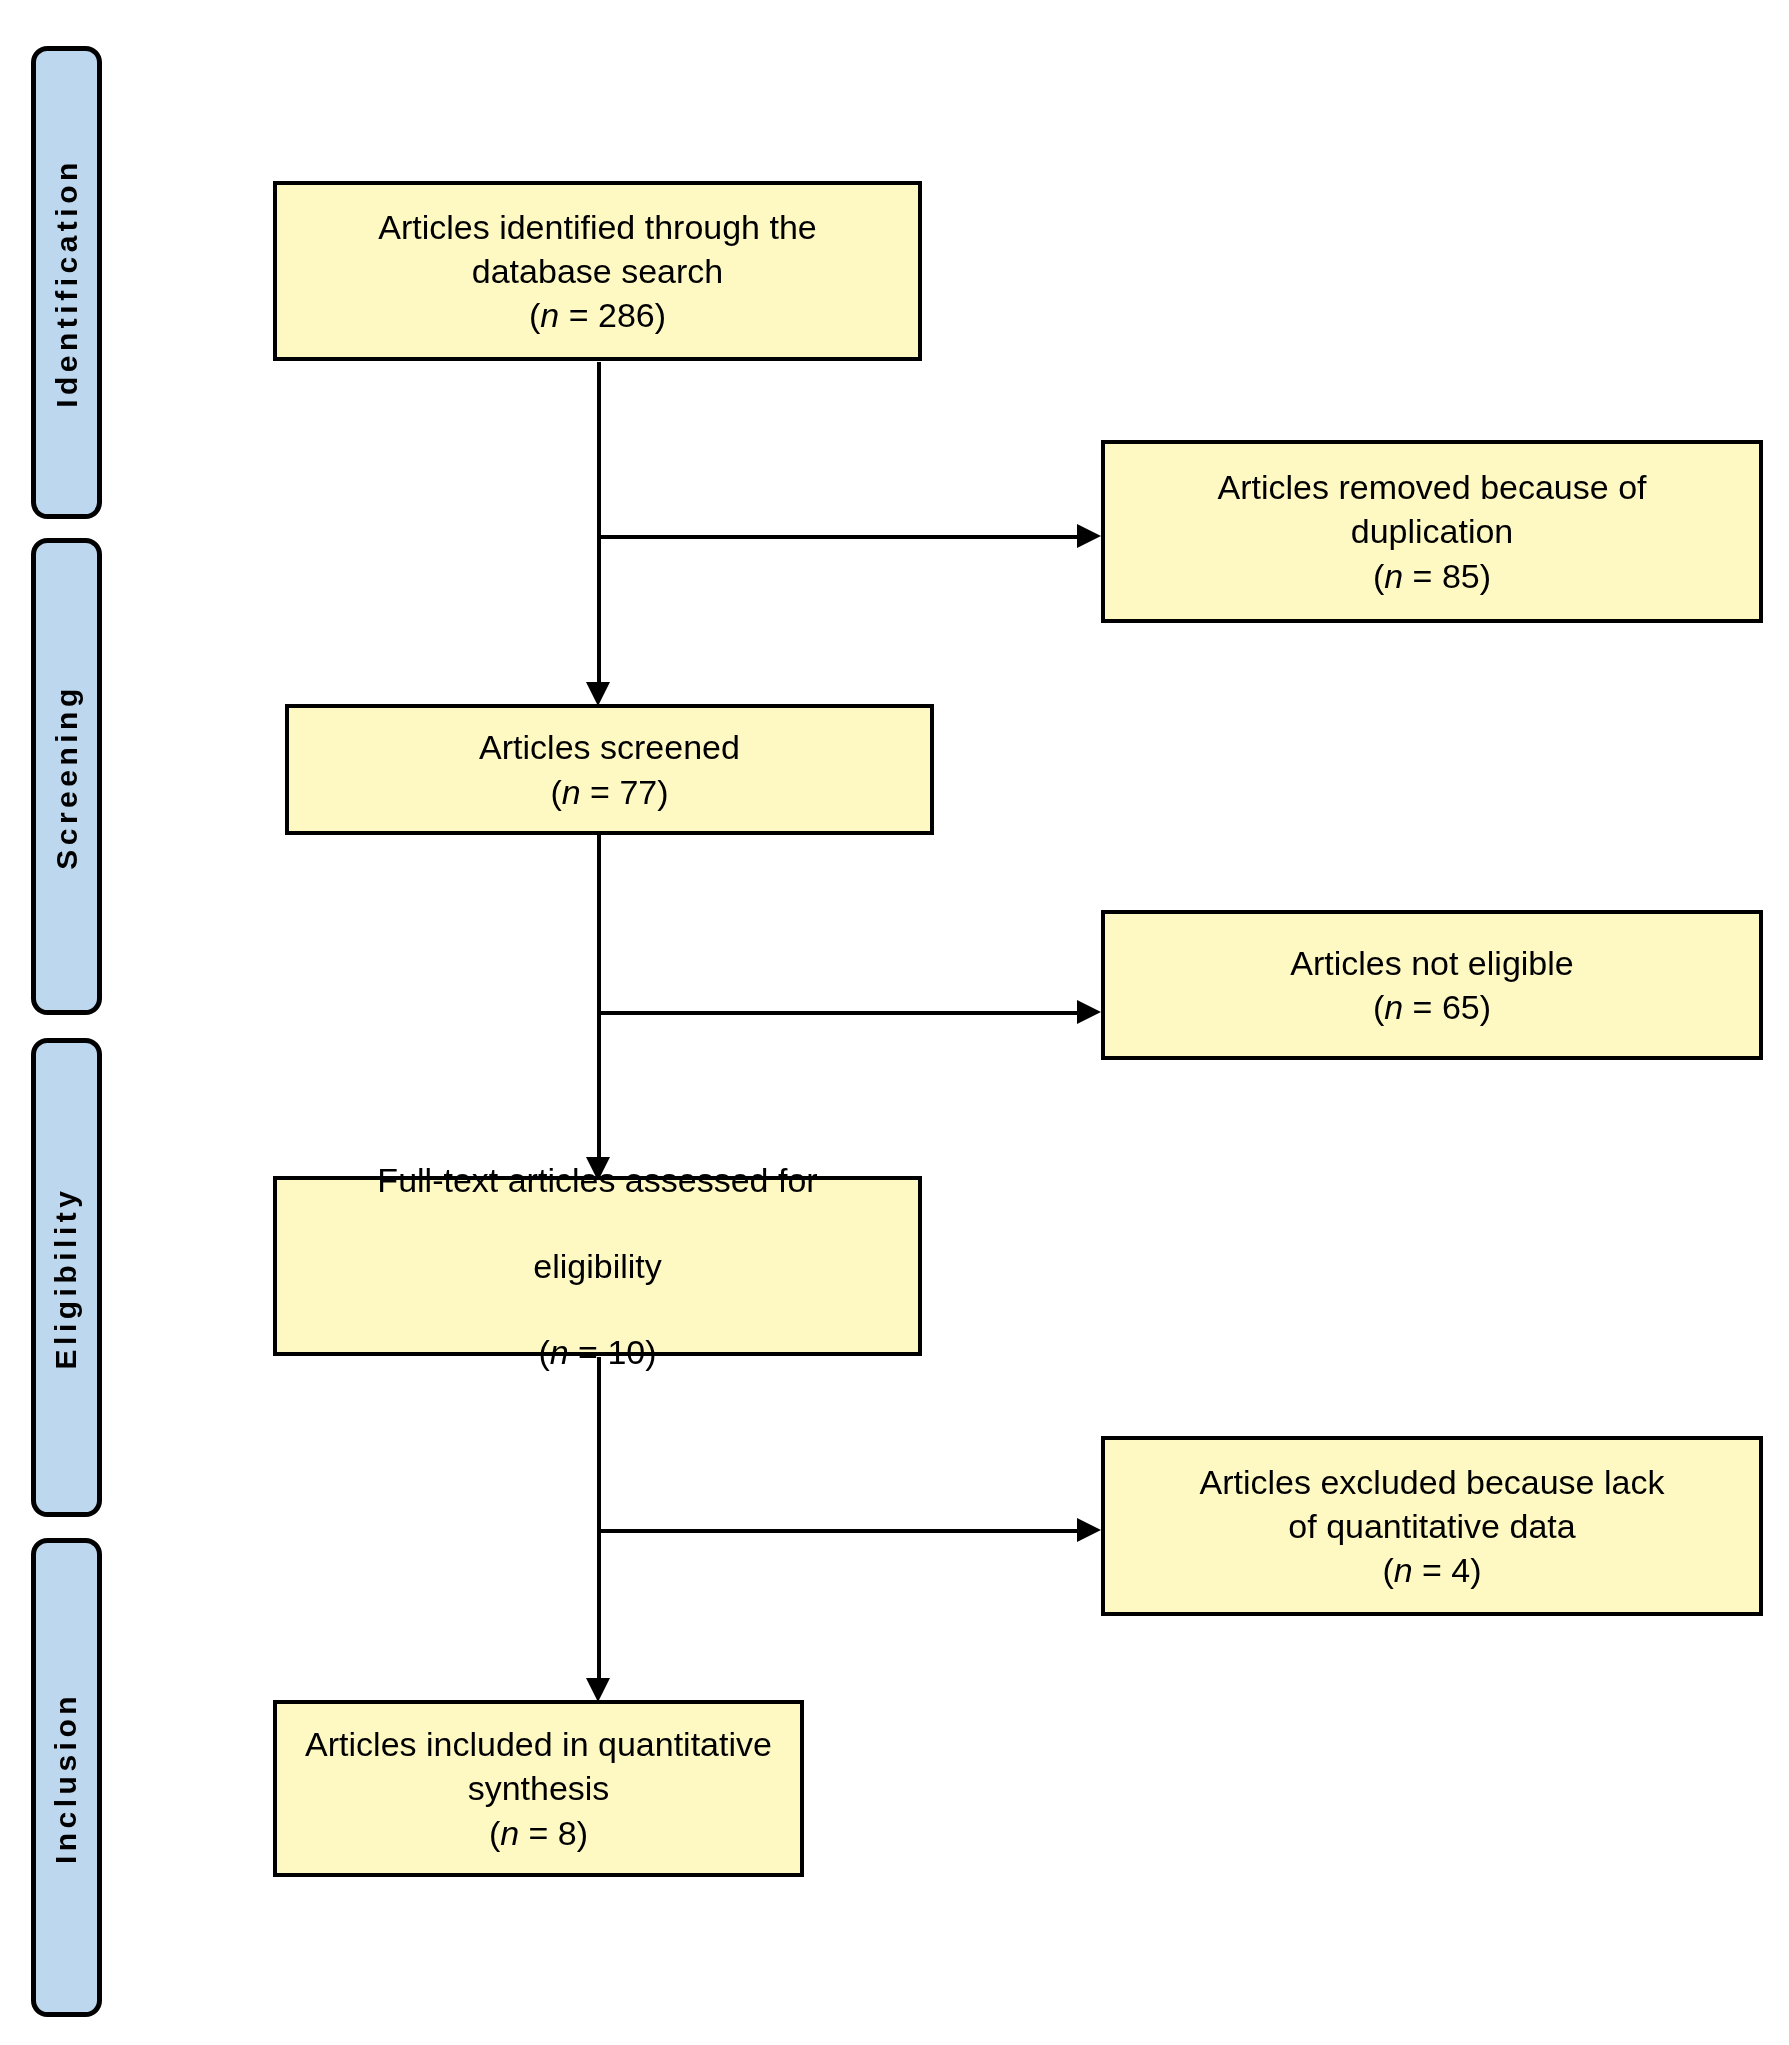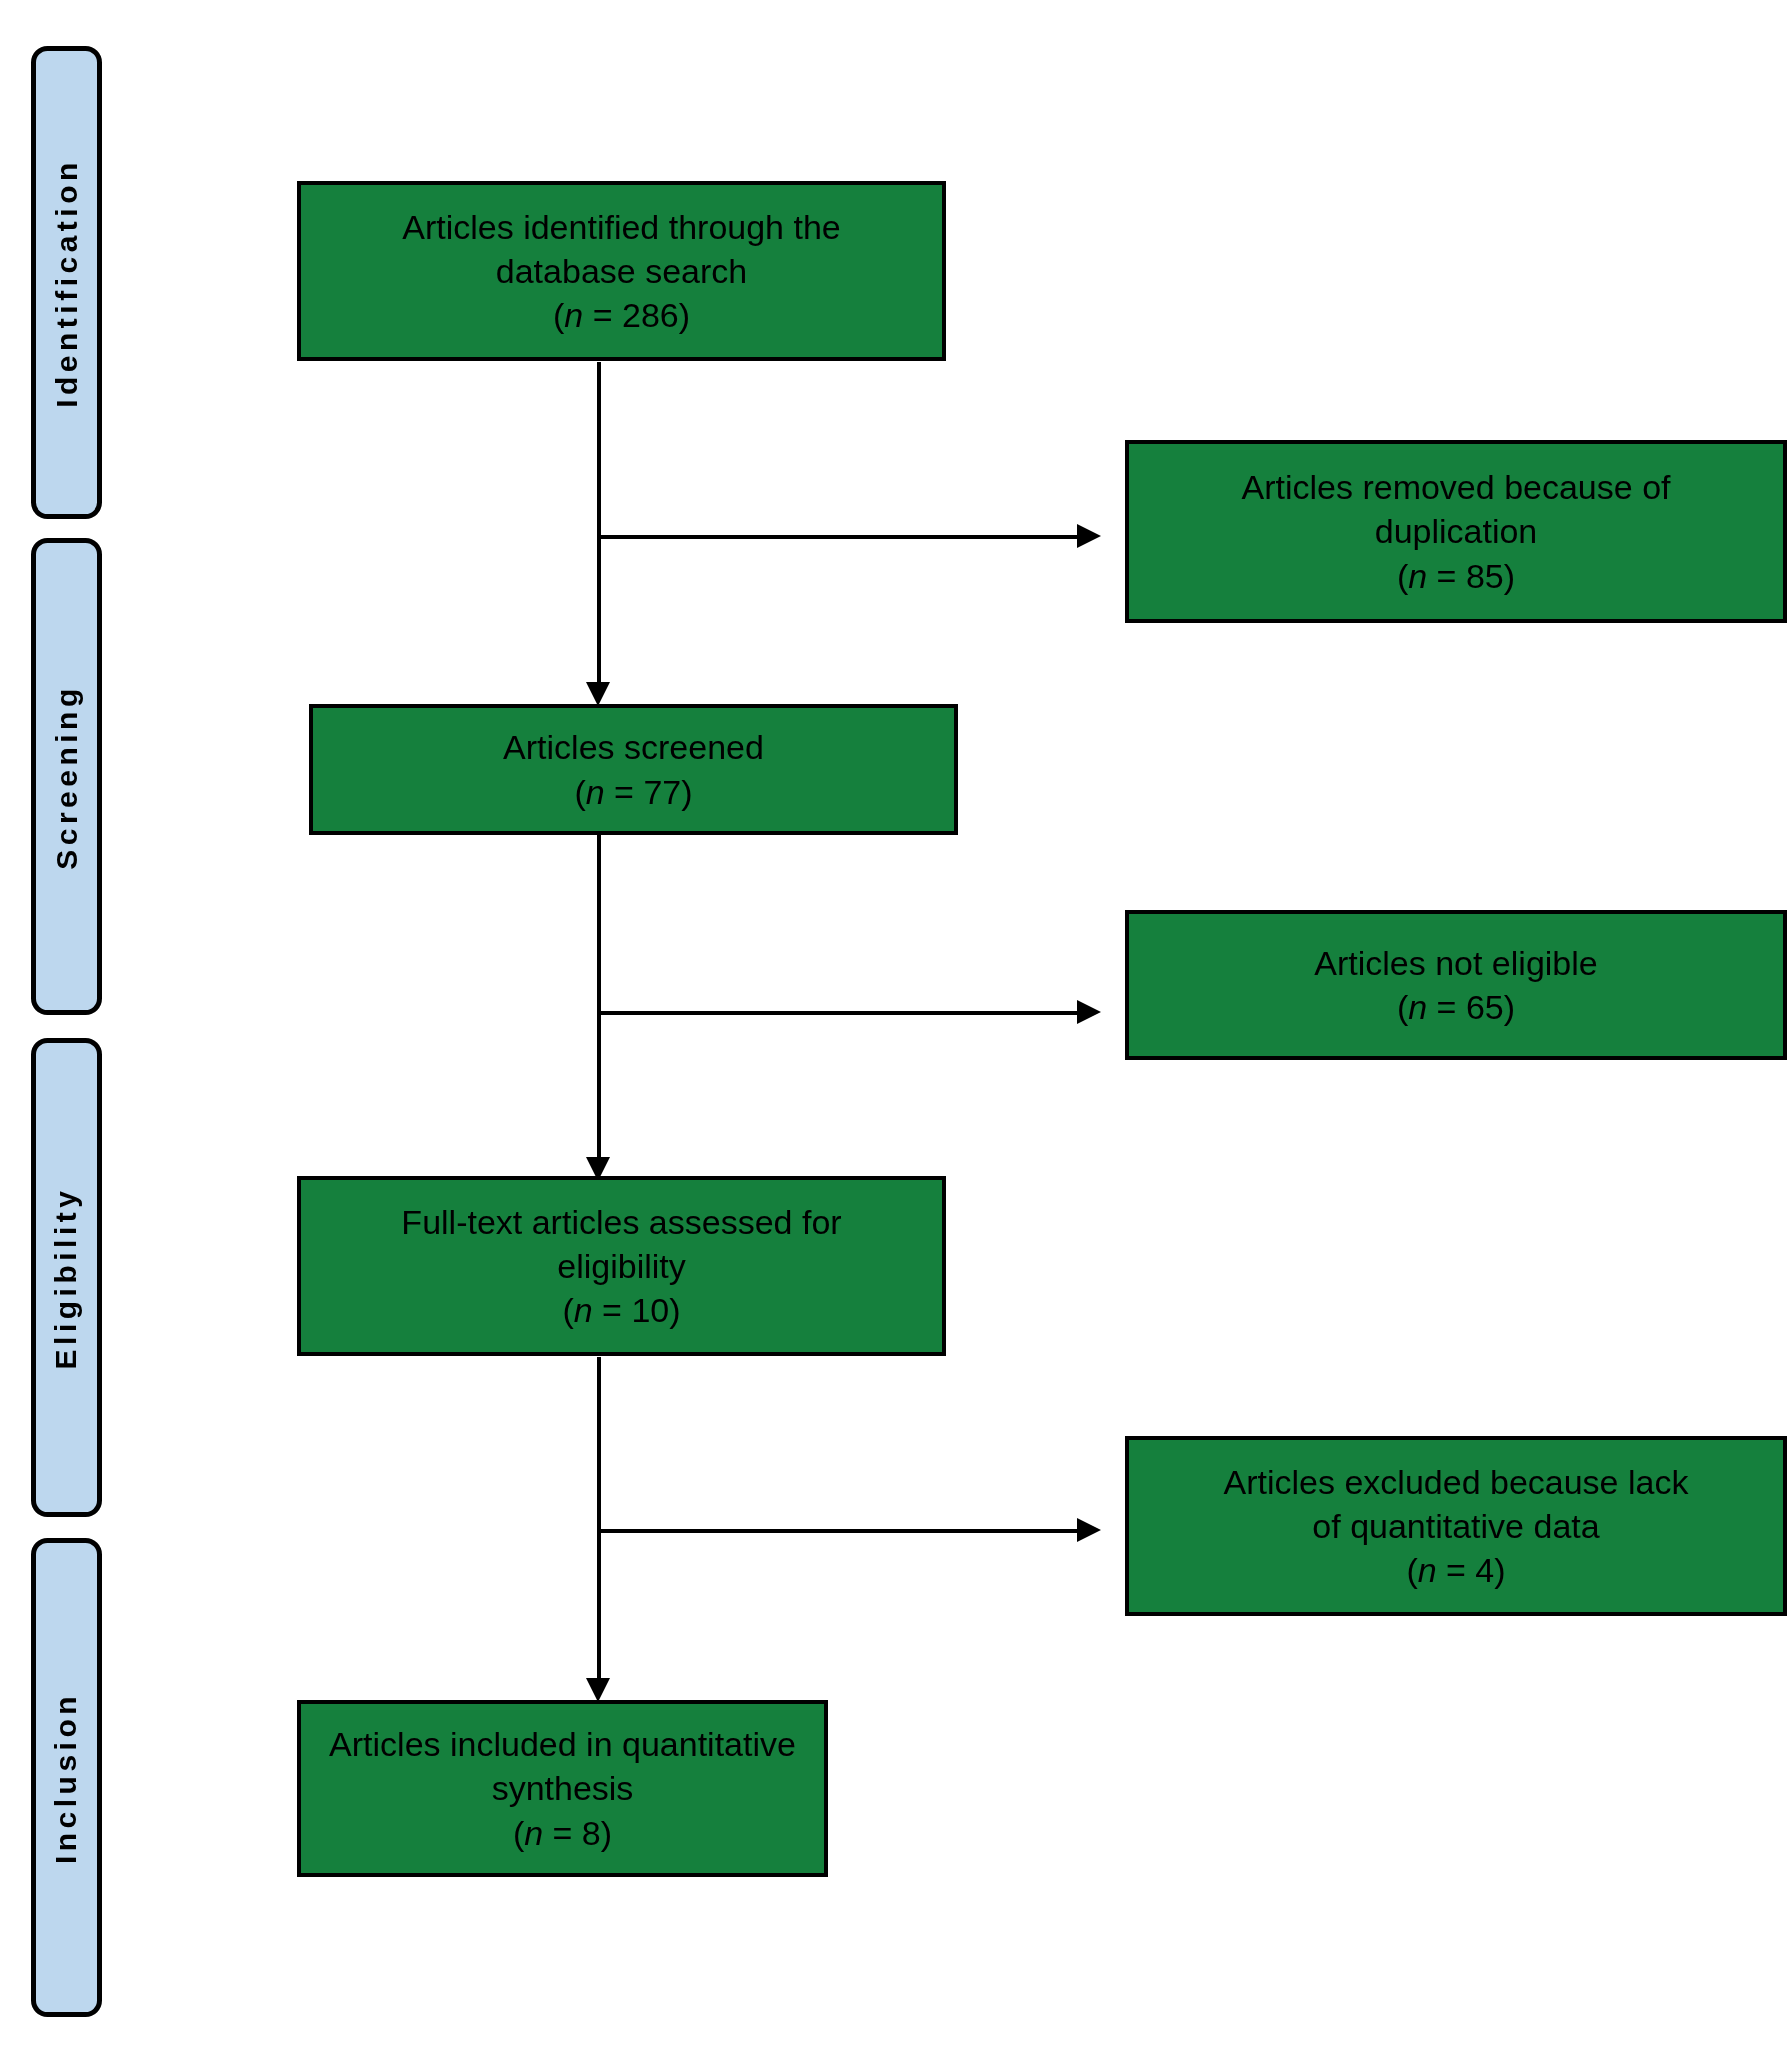--- a/index.html
+++ b/index.html
@@ -37,33 +37,32 @@
     font-size: 30px;
     font-weight: bold;
     letter-spacing: 4.5px;
     color: #000000;
     line-height: 1;
   }
 
   
   .flowbox {
     position: absolute;
-    background: #15803d;
+    background: #fef9c3;
     border: 4.5px solid #000000;
     box-sizing: border-box;
     display: flex;
     flex-direction: column;
     align-items: center;
     justify-content: center;
     text-align: center;
     color: #000000;
     font-size: 34px;
     line-height: 1.30;
     padding: 4.5px 10.4px;
-    margin-left: 24px;
   }
   .flowbox .ln { display: block; white-space: nowrap; }
   .flowbox .ital { font-style: italic; }
 
   
   .vline {
     position: absolute;
     width: 3.7px;
     background: #000000;
   }
@@ -143,21 +142,21 @@
   <div class="flowbox" style="left:285px; top:704px; width:649px; height:131px;">
     <span class="ln">Articles screened</span>
     <span class="ln"><span>(</span><span class="ital">n</span><span> = 77)</span></span>
   </div>
 
   <div class="flowbox" style="left:1101px; top:910px; width:662px; height:150px;">
     <span class="ln">Articles not eligible</span>
     <span class="ln"><span>(</span><span class="ital">n</span><span> = 65)</span></span>
   </div>
 
-  <div class="flowbox" style="left:273px; top:1176px; width:649px; height:180px;">
+  <div class="flowbox" style="left:273px; top:1176px; width:649px; height:180px;gap:42px;">
     <span class="ln">Full-text articles assessed for</span>
     <span class="ln">eligibility</span>
     <span class="ln"><span>(</span><span class="ital">n</span><span> = 10)</span></span>
   </div>
 
   <div class="flowbox" style="left:1101px; top:1436px; width:662px; height:180px;">
     <span class="ln">Articles excluded because lack</span>
     <span class="ln">of quantitative data</span>
     <span class="ln"><span>(</span><span class="ital">n</span><span> = 4)</span></span>
   </div>

